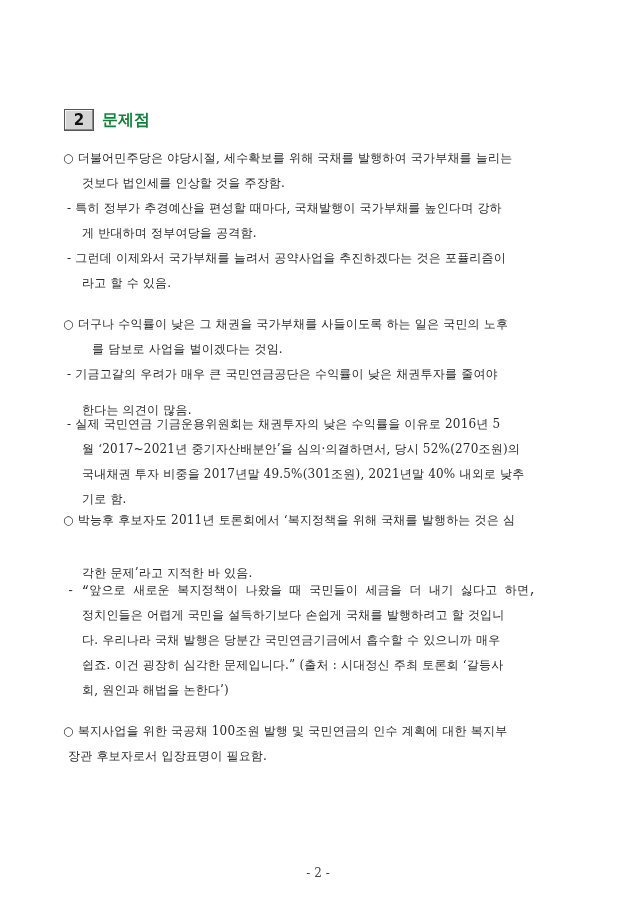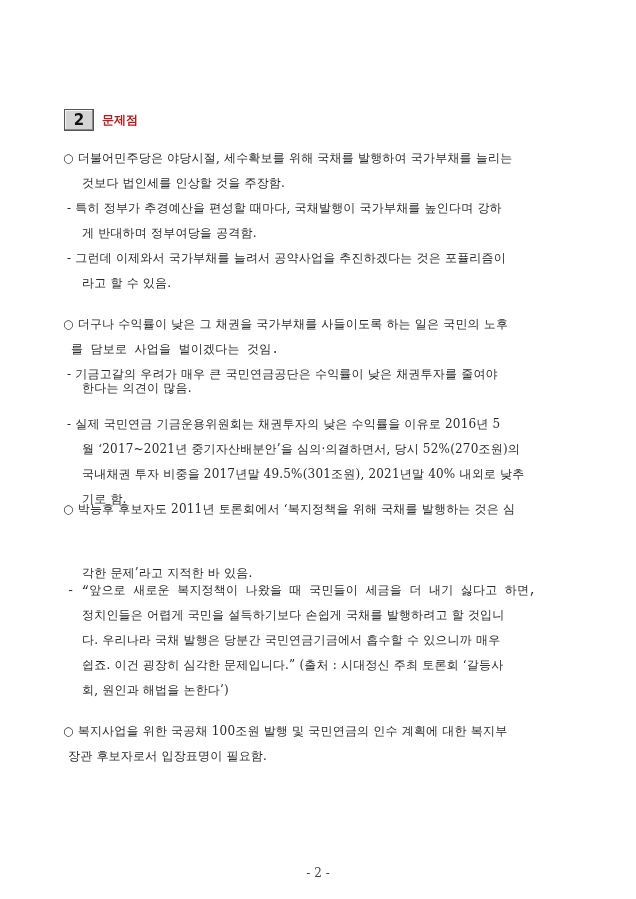--- a/index.html
+++ b/index.html
@@ -4,49 +4,49 @@
 <style>
   html, body { margin: 0; padding: 0; background: #ffffff; }
   body { width: 636px; height: 899px; position: relative; overflow: hidden;
          font-family: "DejaVu Serif", "Liberation Serif", serif; color: #2a2a2a; }
   .heading { position: absolute; left: 64px; top: 109px; display: flex; align-items: center; }
   .num-box { width: 28px; height: 20px; background: #d4d4d4; border: 1px solid #555;
              box-shadow: inset -1px -1px 0 #888, inset 1px 1px 0 #f4f4f4;
              display: flex; align-items: center; justify-content: center;
              font-family: "DejaVu Sans", sans-serif; font-weight: bold; font-size: 15px; color: #111; }
   .heading-title { margin-left: 8px; font-family: "DejaVu Sans", sans-serif; font-weight: bold;
-                   font-size: 12px; color: #b91c1c; }
+                   font-size: 16px; color: #15803d; }
   .line { position: absolute; font-size: 12px; white-space: nowrap; letter-spacing: 0.2px; }
   .page-num { position: absolute; top: 866px; left: 0; width: 636px; text-align: center;
               font-size: 12px; color: #444; }
 </style>
 </head>
 <body>
 
 <div class="heading">
   <div class="num-box">2</div>
   <div class="heading-title">문제점</div>
 </div>
 
 <div id="body-text">
     <div class="line" style="left: 63px; top: 150px;">○ 더불어민주당은 야당시절, 세수확보를 위해 국채를 발행하여 국가부채를 늘리는</div>
     <div class="line" style="left: 82px; top: 175px;">것보다 법인세를 인상할 것을 주장함.</div>
     <div class="line" style="left: 67px; top: 200px;">- 특히 정부가 추경예산을 편성할 때마다, 국채발행이 국가부채를 높인다며 강하</div>
     <div class="line" style="left: 82px; top: 225px;">게 반대하며 정부여당을 공격함.</div>
     <div class="line" style="left: 67px; top: 250px;">- 그런데 이제와서 국가부채를 늘려서 공약사업을 추진하겠다는 것은 포퓰리즘이</div>
     <div class="line" style="left: 82px; top: 275px;">라고 할 수 있음.</div>
     <div class="line" style="left: 63px; top: 316px;">○ 더구나 수익률이 낮은 그 채권을 국가부채를 사들이도록 하는 일은 국민의 노후</div>
-    <div class="line" style="left: 71px; top: 341px; font-family: Liberation Mono, monospace;">를 담보로 사업을 벌이겠다는 것임.</div>
+    <div class="line" style="left: 92px; top: 341px;">를 담보로 사업을 벌이겠다는 것임.</div>
     <div class="line" style="left: 67px; top: 366px;">- 기금고갈의 우려가 매우 큰 국민연금공단은 수익률이 낮은 채권투자를 줄여야</div>
-    <div class="line" style="left: 82px; top: 380px;">한다는 의견이 많음.</div>
+    <div class="line" style="left: 82px; top: 402px;">한다는 의견이 많음.</div>
     <div class="line" style="left: 67px; top: 416px;">- 실제 국민연금 기금운용위원회는 채권투자의 낮은 수익률을 이유로 2016년 5</div>
     <div class="line" style="left: 82px; top: 441px;">월 ‘2017~2021년 중기자산배분안’을 심의·의결하면서, 당시 52%(270조원)의</div>
     <div class="line" style="left: 82px; top: 466px;">국내채권 투자 비중을 2017년말 49.5%(301조원), 2021년말 40% 내외로 낮추</div>
     <div class="line" style="left: 82px; top: 491px;">기로 함.</div>
-    <div class="line" style="left: 63px; top: 501px;">○ 박능후 후보자도 2011년 토론회에서 ‘복지정책을 위해 국채를 발행하는 것은 심</div>
+    <div class="line" style="left: 63px; top: 512px;">○ 박능후 후보자도 2011년 토론회에서 ‘복지정책을 위해 국채를 발행하는 것은 심</div>
     <div class="line" style="left: 82px; top: 565px;">각한 문제’라고 지적한 바 있음.</div>
     <div class="line" style="left: 67px; top: 582px; font-family: Liberation Mono, monospace;">- “앞으로 새로운 복지정책이 나왔을 때 국민들이 세금을 더 내기 싫다고 하면,</div>
     <div class="line" style="left: 82px; top: 607px;">정치인들은 어렵게 국민을 설득하기보다 손쉽게 국채를 발행하려고 할 것입니</div>
     <div class="line" style="left: 82px; top: 632px;">다. 우리나라 국채 발행은 당분간 국민연금기금에서 흡수할 수 있으니까 매우</div>
     <div class="line" style="left: 82px; top: 657px;">쉽죠. 이건 굉장히 심각한 문제입니다.” (출처 : 시대정신 주최 토론회 ‘갈등사</div>
     <div class="line" style="left: 82px; top: 682px;">회, 원인과 해법을 논한다’)</div>
     <div class="line" style="left: 63px; top: 723px;">○ 복지사업을 위한 국공채 100조원 발행 및 국민연금의 인수 계획에 대한 복지부</div>
     <div class="line" style="left: 68px; top: 748px;">장관 후보자로서 입장표명이 필요함.</div>
   </div>
 

